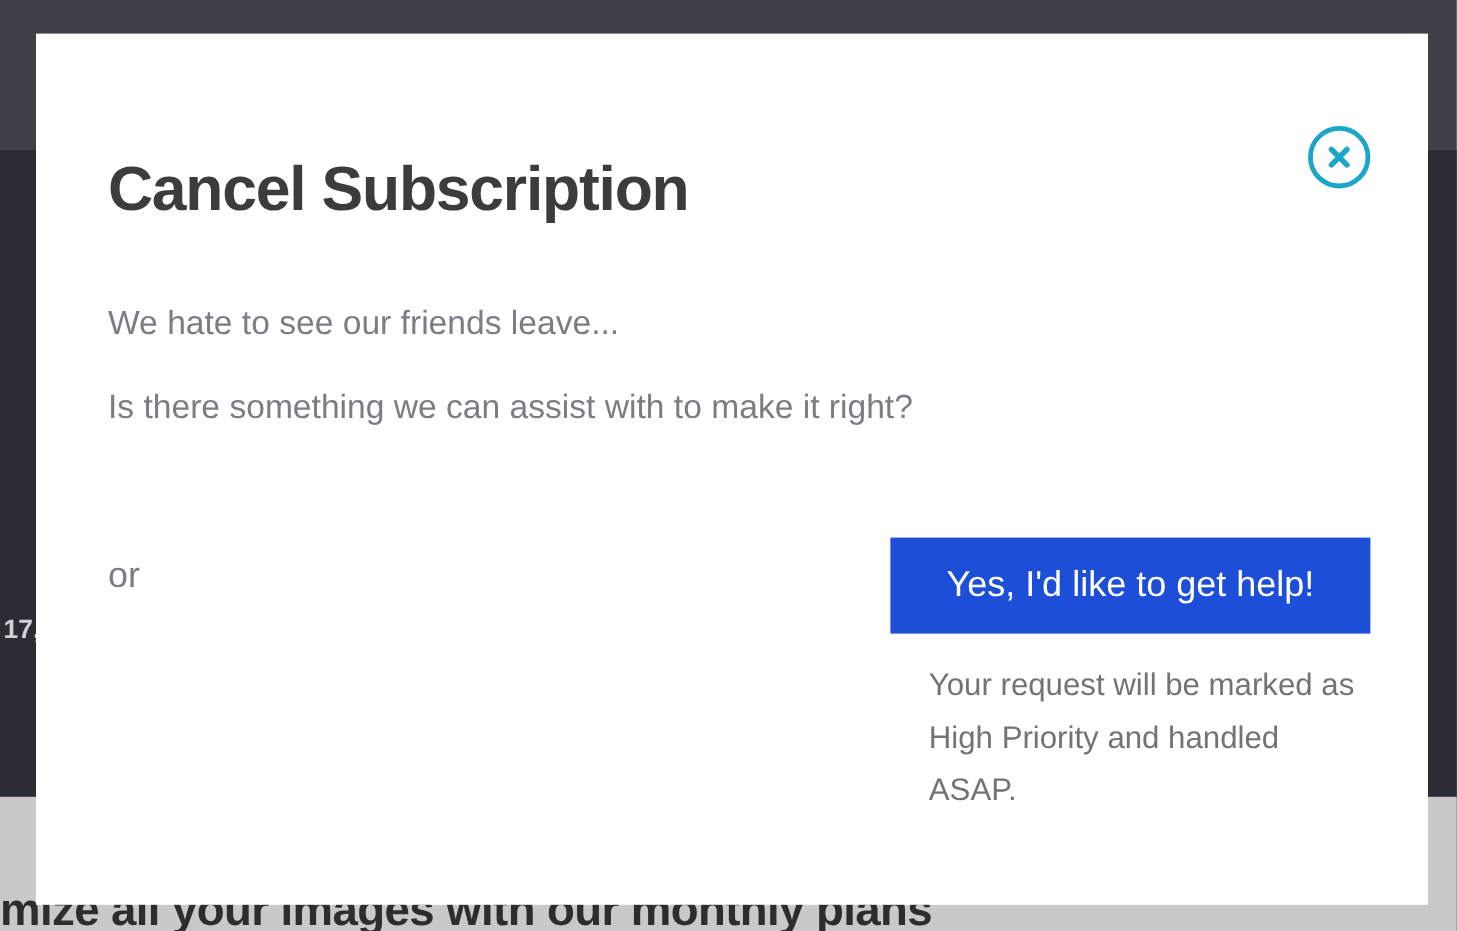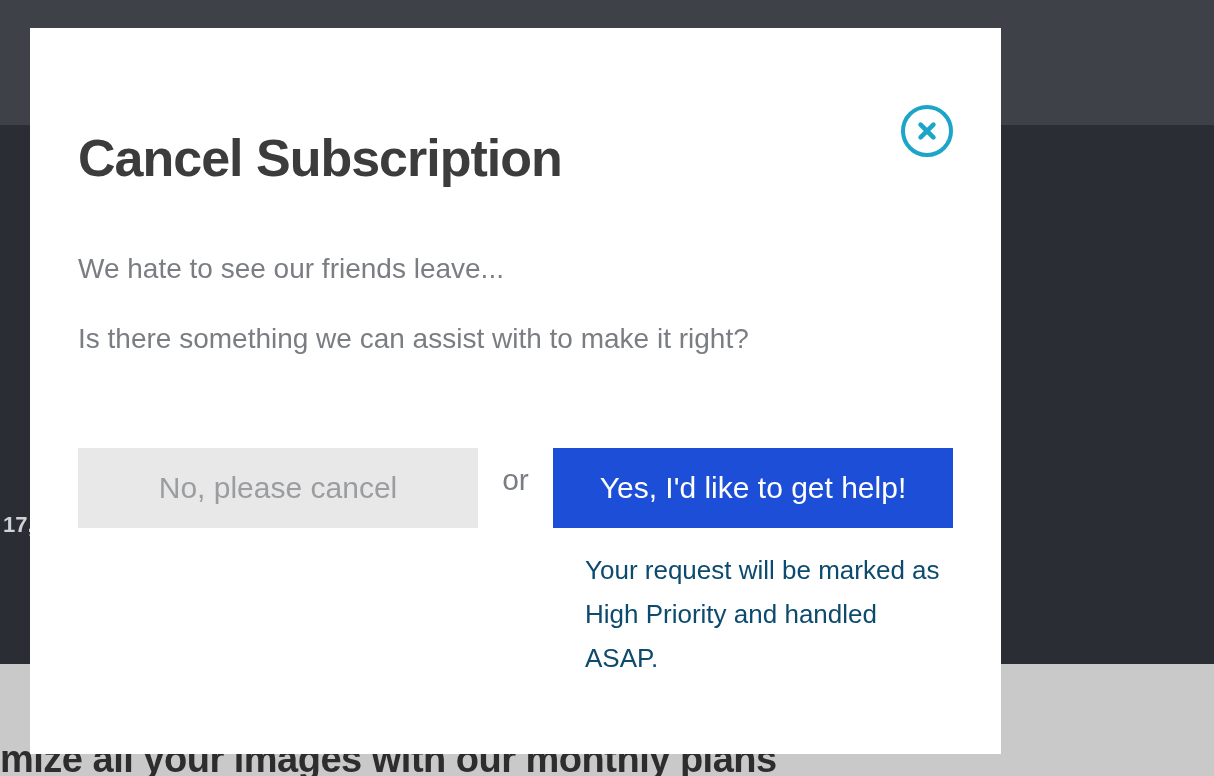--- a/index.html
+++ b/index.html
@@ -47,24 +47,24 @@
       left: 3px;
       top: 512px;
       color: #cfd3d8;
       font-size: 22px;
       font-weight: 600;
     }
     .modal {
       position: absolute;
       left: 30px;
       top: 28px;
-      width: 971px;
+      width: 1160px;
       height: 726px;
       background: #ffffff;
-      padding: 100px 48px 48px 48px;
+      padding: 100px 48px 48px 60px;
     }
     .close-button {
       position: absolute;
       top: 77px;
       right: 48px;
       width: 52px;
       height: 52px;
       border: 4px solid #1ba5c8;
       border-radius: 50%;
       background: transparent;
@@ -126,21 +126,21 @@
     .btn-cancel {
       background: #e8e8e8;
       color: #9b9da0;
     }
     .btn-help {
       background: #1d4ed8;
       color: #ffffff;
     }
     .help-note {
       font-size: 26px;
-      color: #0c4a6e;
+      color: #737373;
       line-height: 1.7;
       margin-top: 20px;
       padding-left: 32px;
     }
   </style>
 </head>
 <body>
 
 <div class="backdrop-dark"></div>
 <div class="backdrop-number">17,</div>
@@ -155,23 +155,20 @@
       <line x1="19" y1="5" x2="5" y2="19"></line>
     </svg>
   </button>
 
   <h1 class="modal-title">Cancel Subscription</h1>
 
   <p class="modal-text">We hate to see our friends leave...</p>
   <p class="modal-text">Is there something we can assist with to make it right?</p>
 
   <div class="actions">
-    <div class="action-left">
-      <button class="btn btn-cancel">No, please cancel</button>
-    </div>
     <div class="action-center">
       <span class="or-text">or</span>
     </div>
     <div class="action-right">
       <button class="btn btn-help">Yes, I'd like to get help!</button>
       <p class="help-note">Your request will be marked as High Priority and handled ASAP.</p>
     </div>
   </div>
 </div>
 

